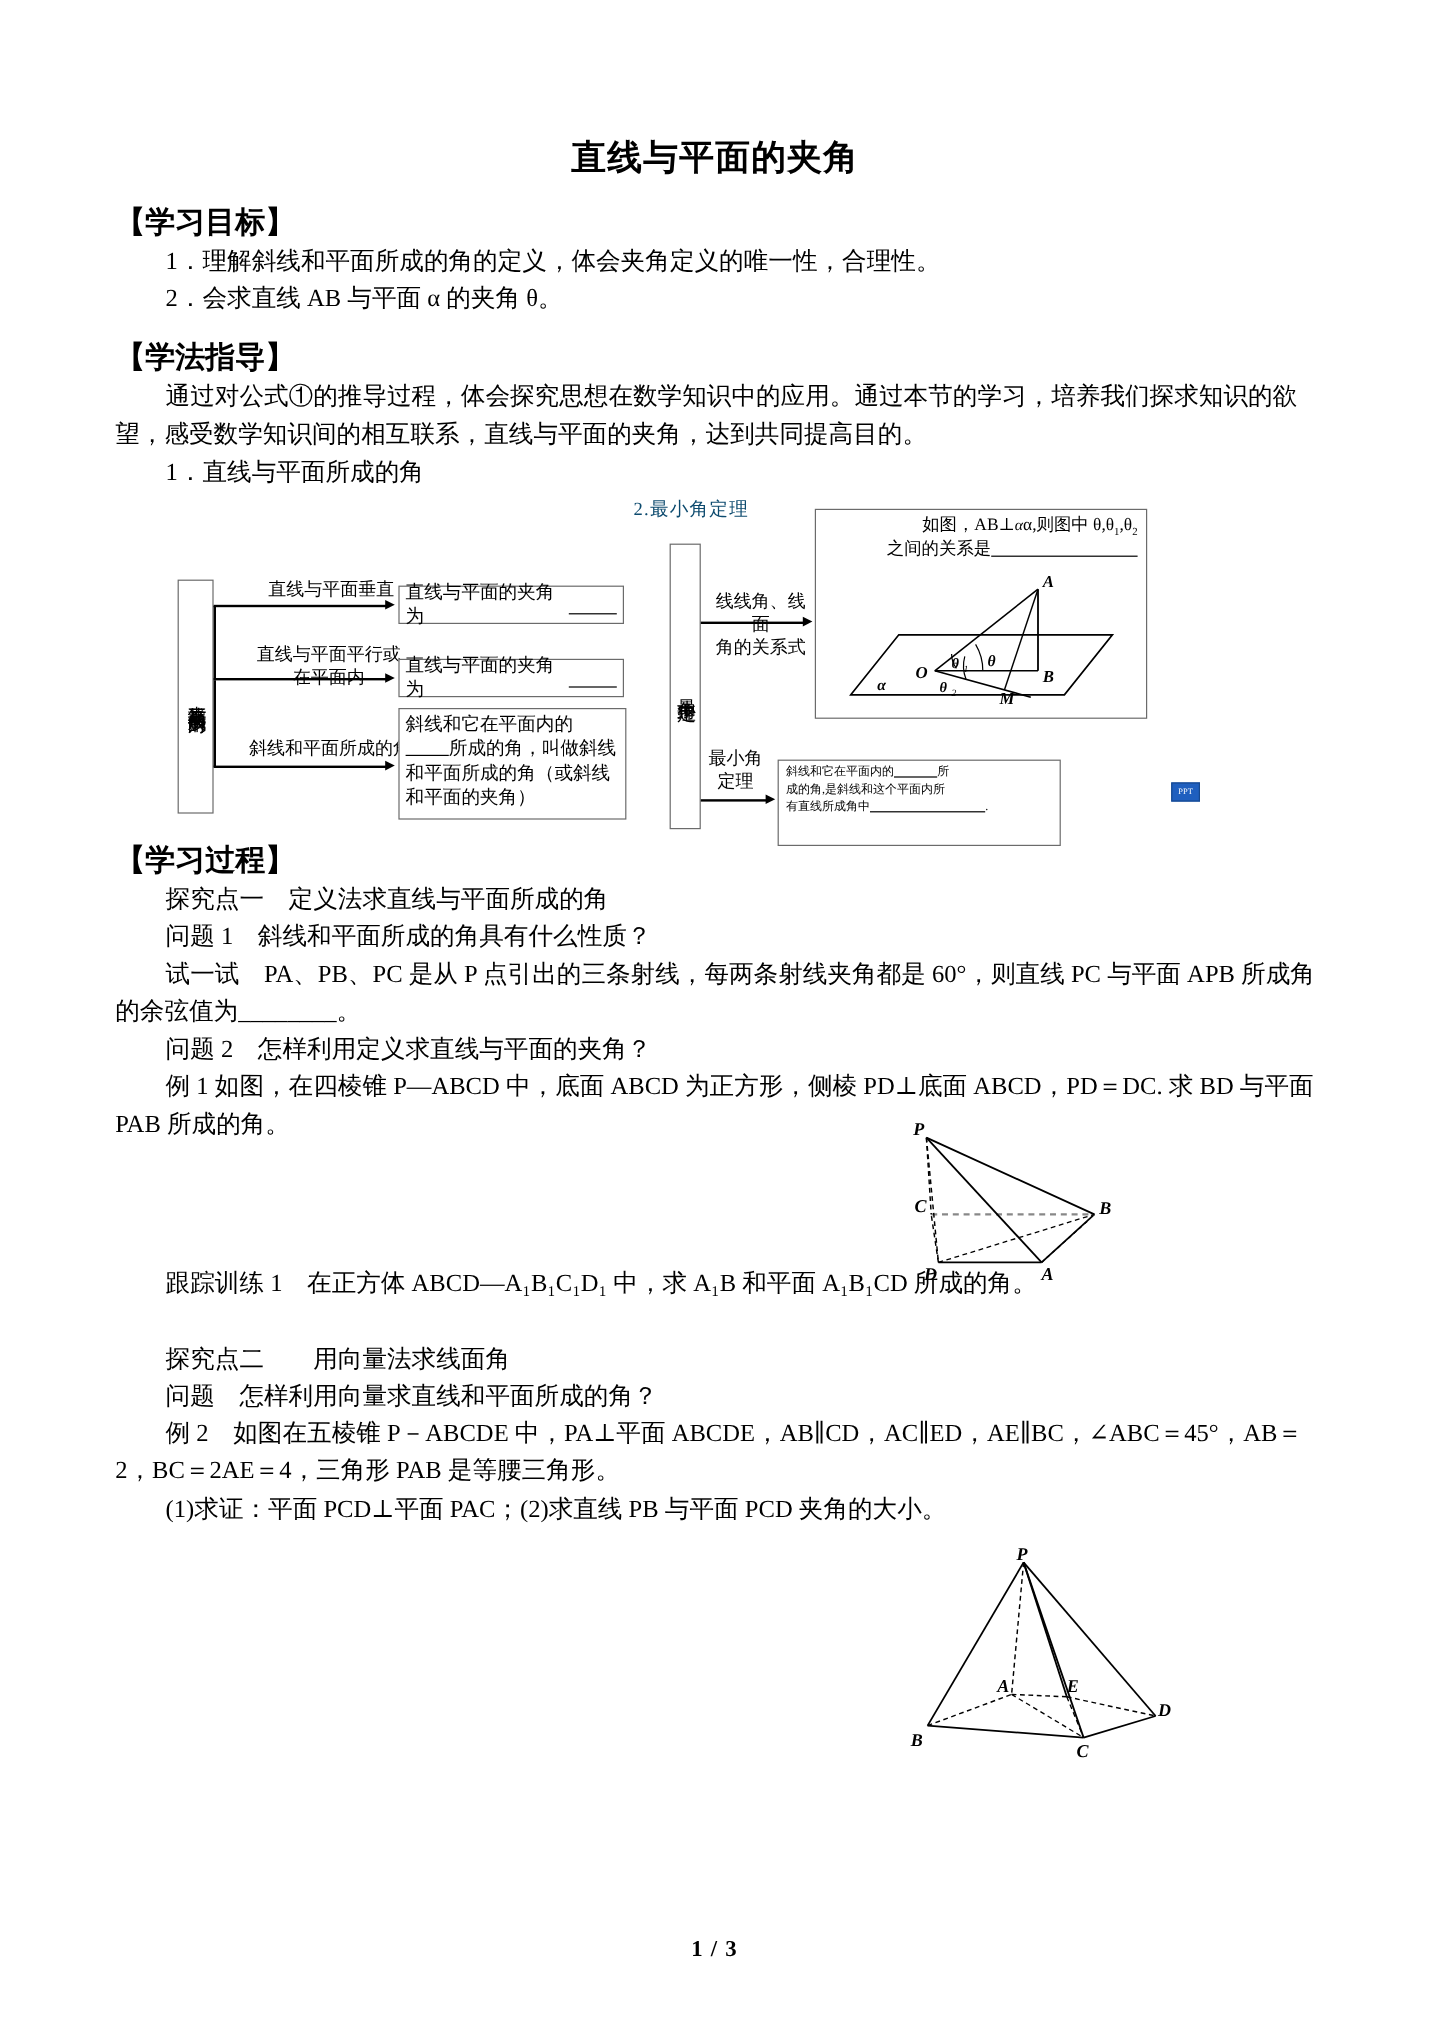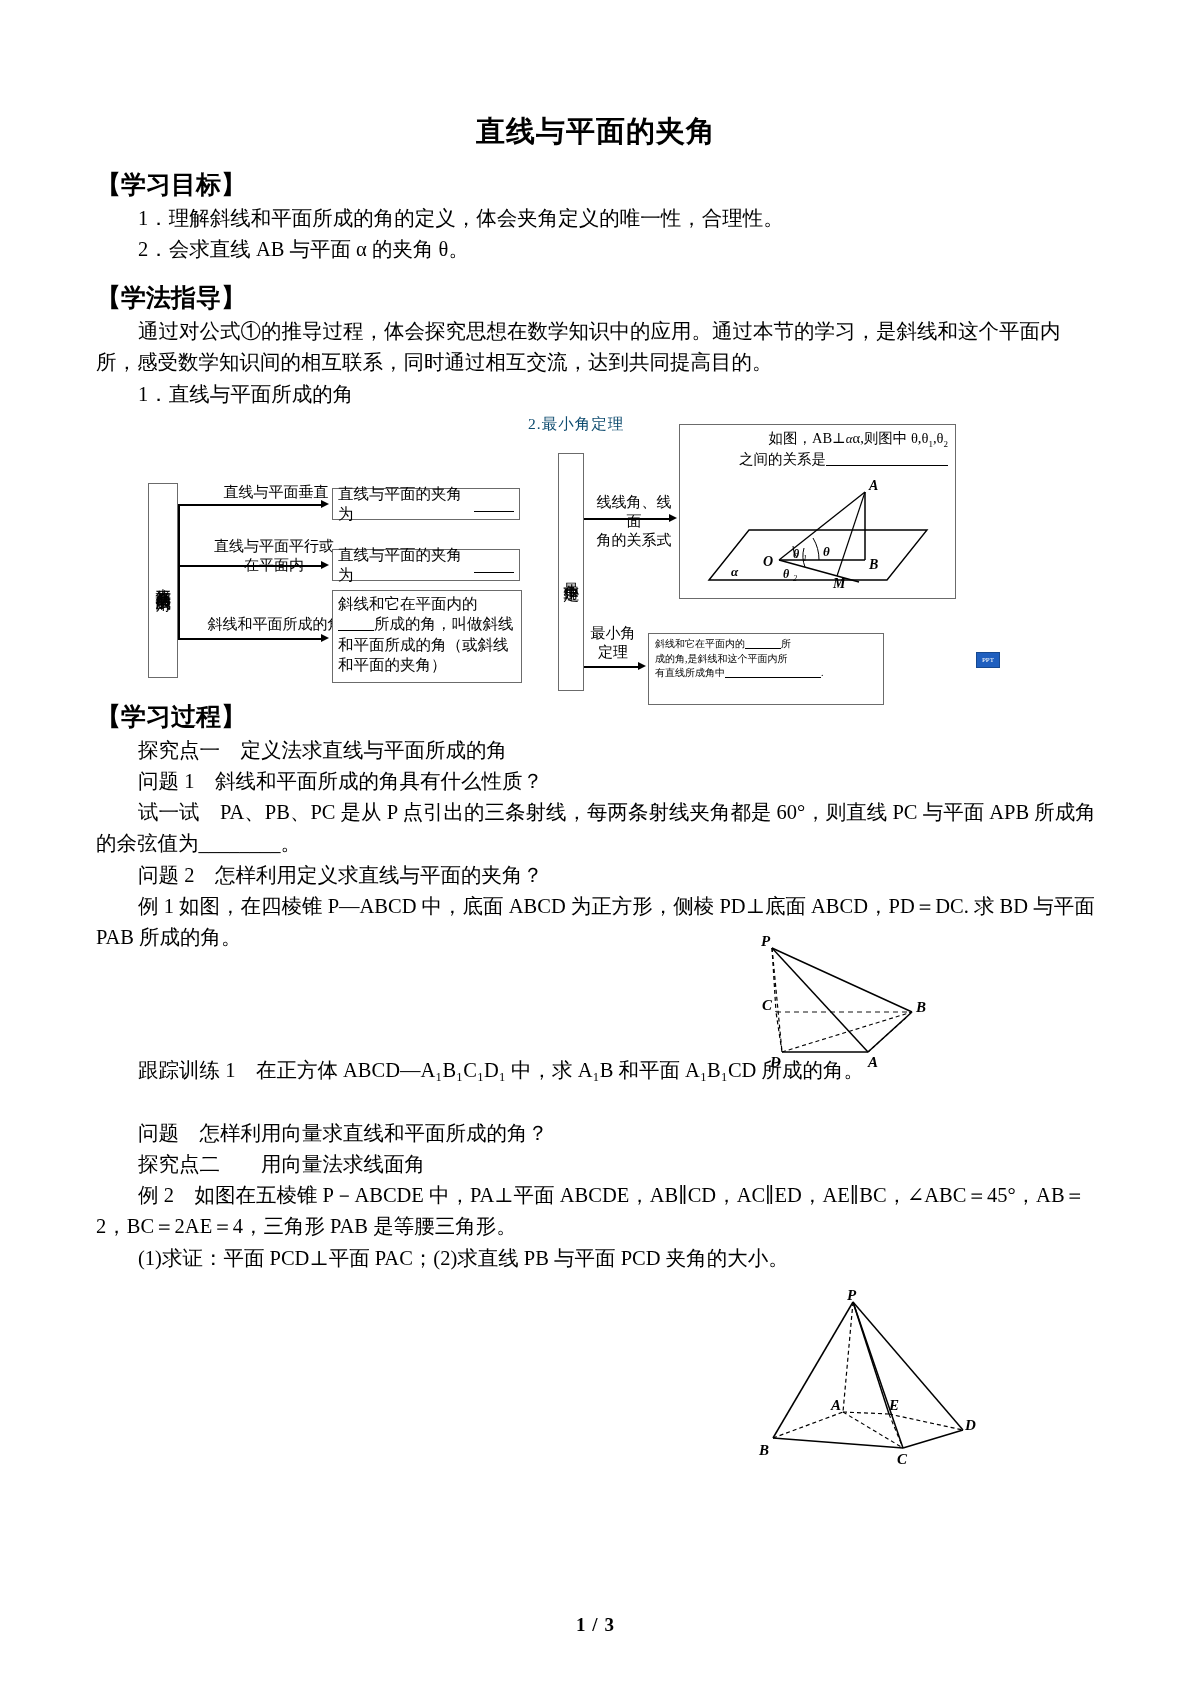--- a/index.html
+++ b/index.html
@@ -156,21 +156,21 @@
 
   <div class="doc">
 
     <h1 class="title">直线与平面的夹角</h1>
 
     <div class="sec-head">【学习目标】</div>
     <p class="body-line indent1">1．理解斜线和平面所成的角的定义，体会夹角定义的唯一性，合理性。</p>
     <p class="body-line indent1">2．会求直线 AB 与平面 α 的夹角 θ。</p>
 
     <div class="sec-head">【学法指导】</div>
-    <p class="body-line indent-first">通过对公式①的推导过程，体会探究思想在数学知识中的应用。通过本节的学习，是斜线和这个平面内所，感受数学知识间的相互联系，同时通过相互交流，达到共同提高目的。</p>
+    <p class="body-line indent-first">通过对公式①的推导过程，体会探究思想在数学知识中的应用。通过本节的学习，培养我们探求知识的欲望，感受数学知识间的相互联系，直线与平面的夹角，达到共同提高目的。</p>
     <p class="body-line indent1">1．直线与平面所成的角</p>
   </div>
 
   <div id="flow">
 
     <div class="secnum" style="left:528px; top:9px;">2.最小角定理</div>
 
     <div class="vert" style="left:148px; top:78px; width:30px; height:195px;">
       <span>直线与平面所成的角</span>
     </div>
@@ -301,22 +301,22 @@
       <text class="figlabel" x="30" y="137" font-size="15">D</text>
       <text class="figlabel" x="128" y="137" font-size="15">A</text>
     </svg>
   </div>
 
   <div style="position:absolute; left:96px; top:1055px; width:1000px;">
     <p class="body-line indent1">跟踪训练 1　在正方体 ABCD—A₁B₁C₁D₁ 中，求 A₁B 和平面 A₁B₁CD 所成的角。</p>
   </div>
 
   <div style="position:absolute; left:96px; top:1118px; width:1000px;">
+    <p class="body-line indent1">探究点二　　用向量法求线面角</p>
     <p class="body-line indent1">问题　怎样利用向量求直线和平面所成的角？</p>
-    <p class="body-line indent1">探究点二　　用向量法求线面角</p>
     <p class="body-line indent-first">例 2　如图在五棱锥 P－ABCDE 中，PA⊥平面 ABCDE，AB∥CD，AC∥ED，AE∥BC，∠ABC＝45°，AB＝2，BC＝2AE＝4，三角形 PAB 是等腰三角形。</p>
     <p class="body-line indent1">(1)求证：平面 PCD⊥平面 PAC；(2)求直线 PB 与平面 PCD 夹角的大小。</p>
   </div>
 
   <div class="figwrap" style="left:755px; top:1290px;">
     <svg width="230" height="175" viewBox="0 0 230 175">
 
       <line x1="18" y1="148" x2="148" y2="158" stroke="#000" stroke-width="1.5"></line>
       <line x1="148" y1="158" x2="208" y2="140" stroke="#000" stroke-width="1.5"></line>
       <line x1="18" y1="148" x2="88" y2="122" stroke="#000" stroke-width="1.2" stroke-dasharray="4,3"></line>

